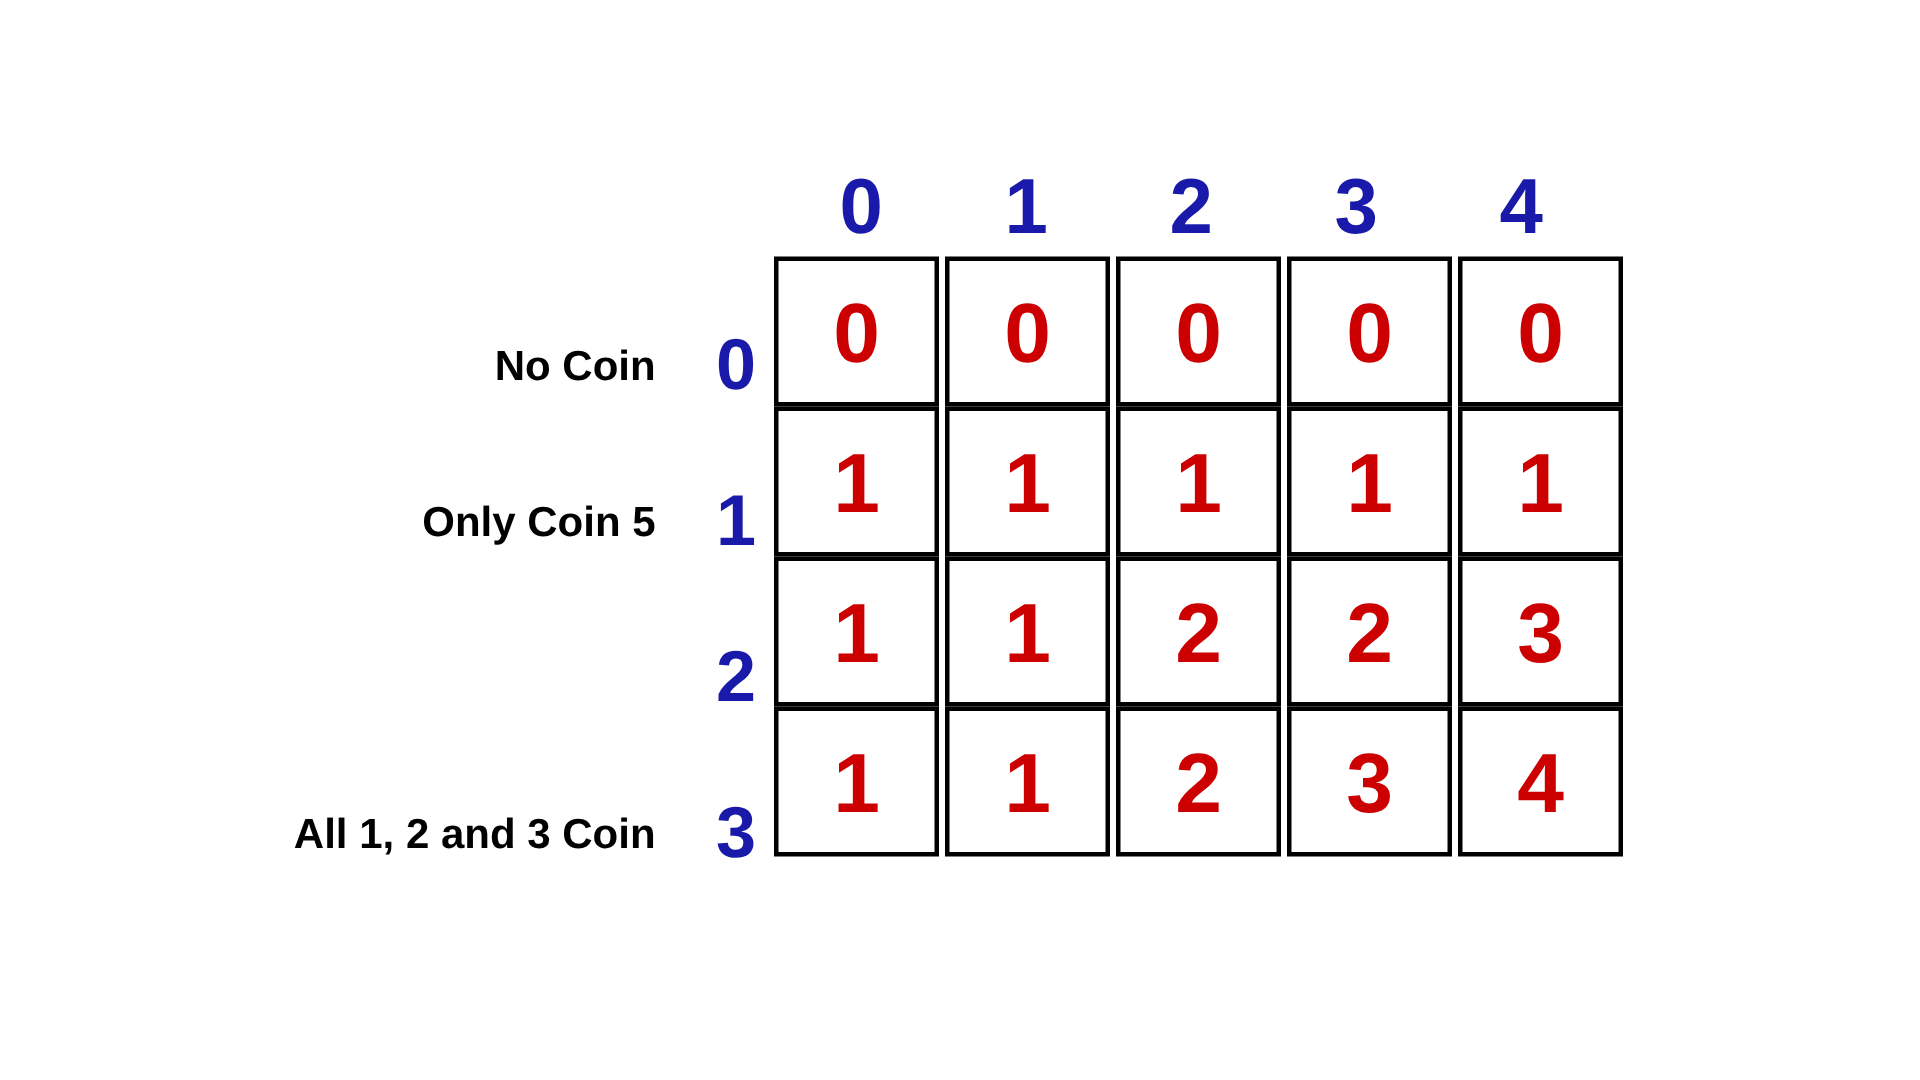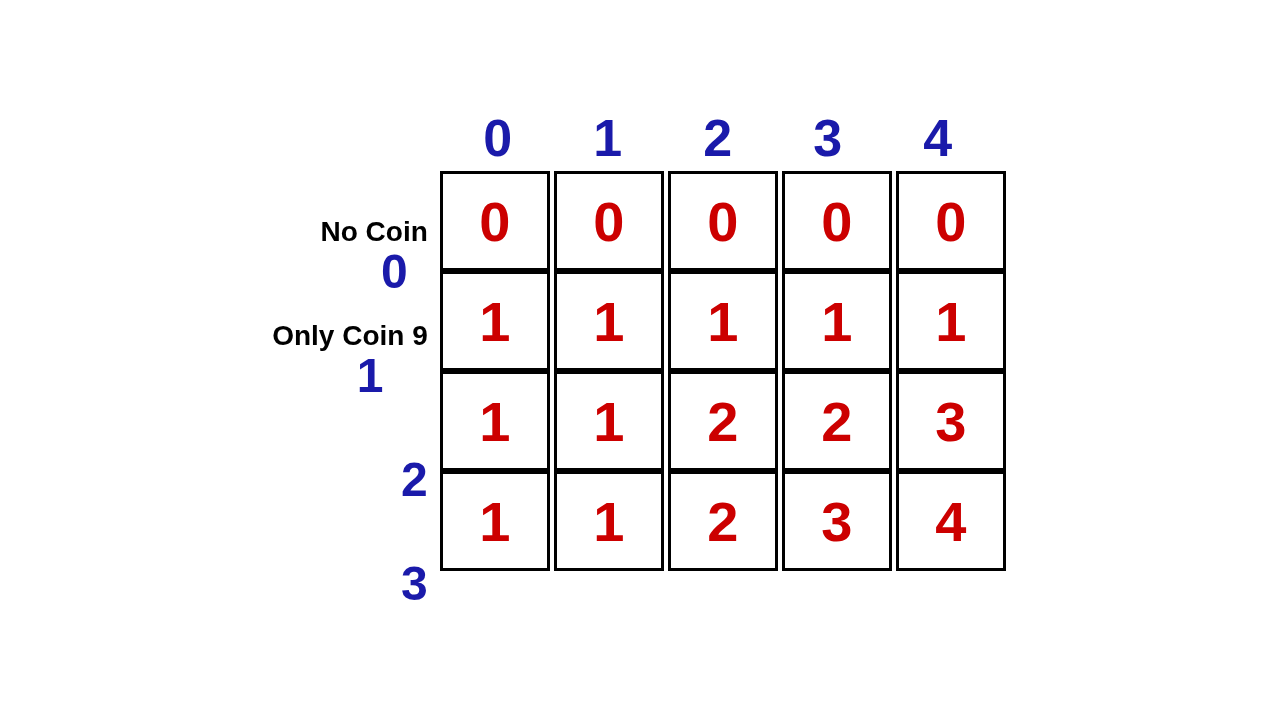--- a/index.html
+++ b/index.html
@@ -34,21 +34,21 @@
 
     .left-labels {
       display: flex;
       flex-direction: column;
       align-items: flex-end;
       margin-right: 10px;
     }
 
     .row-label-group {
       display: flex;
-      flex-direction: column;
+      flex-direction: row;
       align-items: center;
       justify-content: flex-end;
     }
 
     .row-text {
       font-size: 28px;
       font-weight: bold;
       color: #000000;
       text-align: right;
       white-space: nowrap;
@@ -126,27 +126,28 @@
 
     <div class="left-labels">
 
       <div style="height: 80px;"></div>
 
     <div class="row-label-group">
           <span class="row-text">No Coin</span>
           <span class="row-number">0</span>
         </div>
         <div class="row-label-group">
-          <span class="row-text">Only Coin 9</span>
+          <span class="row-text">Only Coin 5</span>
           <span class="row-number">1</span>
         </div>
         <div class="row-label-group">
           <span class="row-number">2</span>
         </div>
         <div class="row-label-group">
+          <span class="row-text">All 1, 2 and 3 Coin</span>
           <span class="row-number">3</span>
         </div>
       </div>
 
     <div class="grid-section">
       <div class="col-headers">
 
       <div class="col-header">0</div>
           <div class="col-header">1</div>
           <div class="col-header">2</div>

